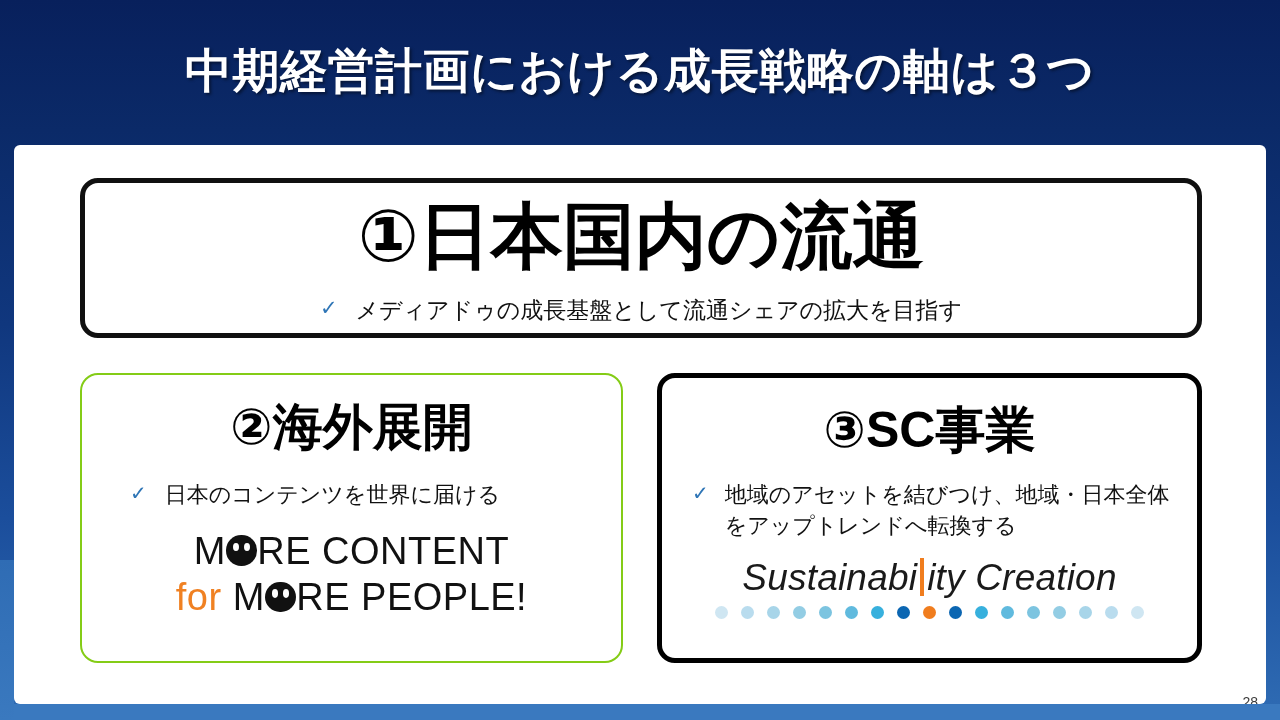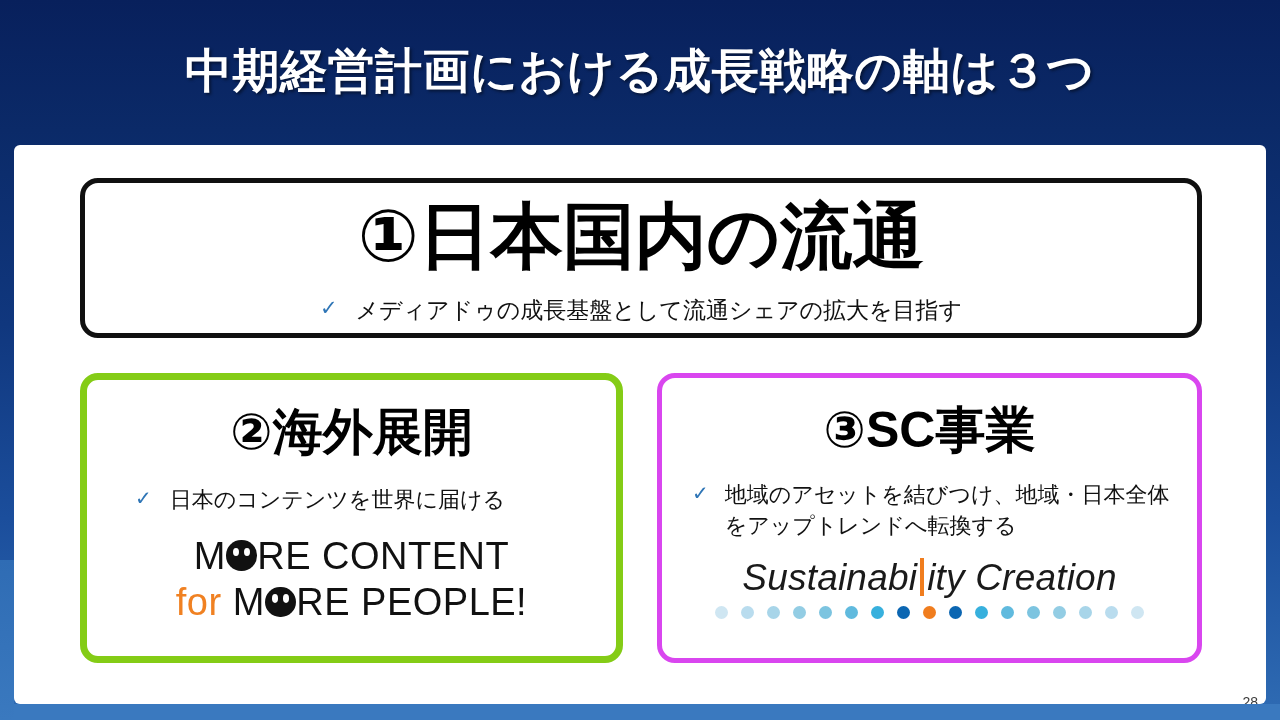--- a/index.html
+++ b/index.html
@@ -66,29 +66,29 @@
     width: 1122px;
     height: 160px;
     border: 5px solid #101010;
     border-radius: 18px;
   }
   .box-second {
     left: 66px;
     top: 228px;
     width: 543px;
     height: 290px;
-    border: 7px solid #84cc16;
+    border: 2px solid #84cc16;
     border-radius: 18px;
   }
   .box-third {
     left: 643px;
     top: 228px;
     width: 545px;
     height: 290px;
-    border: 5px solid #d946ef;
+    border: 5px solid #000000;
     border-radius: 18px;
   }
 
   .box-heading {
     text-align: center;
     font-weight: 700;
     color: #000000;
     line-height: 1.05;
   }
   .box-primary .box-heading {

